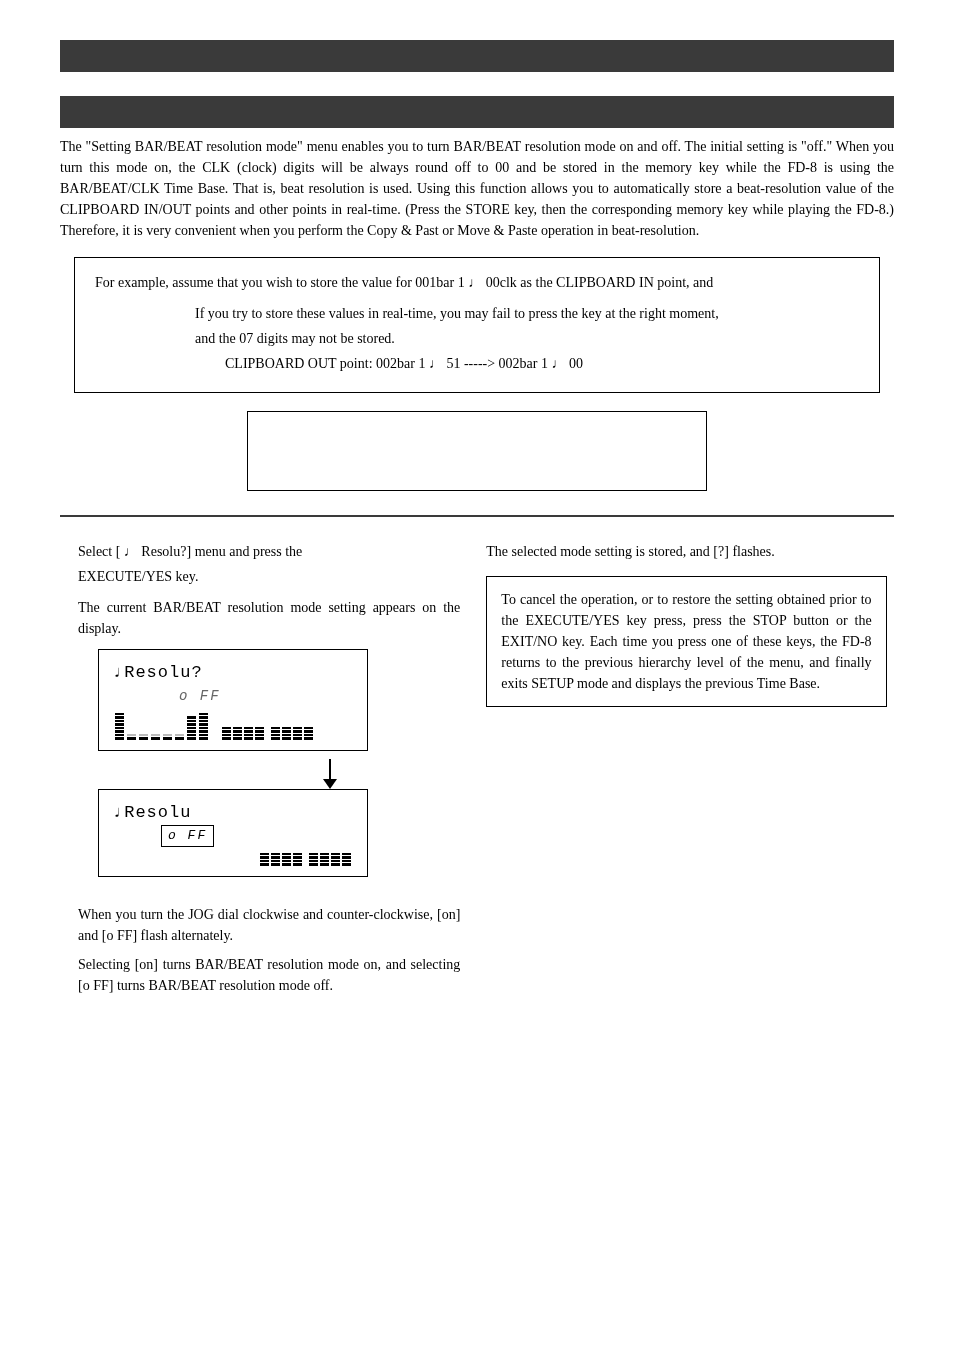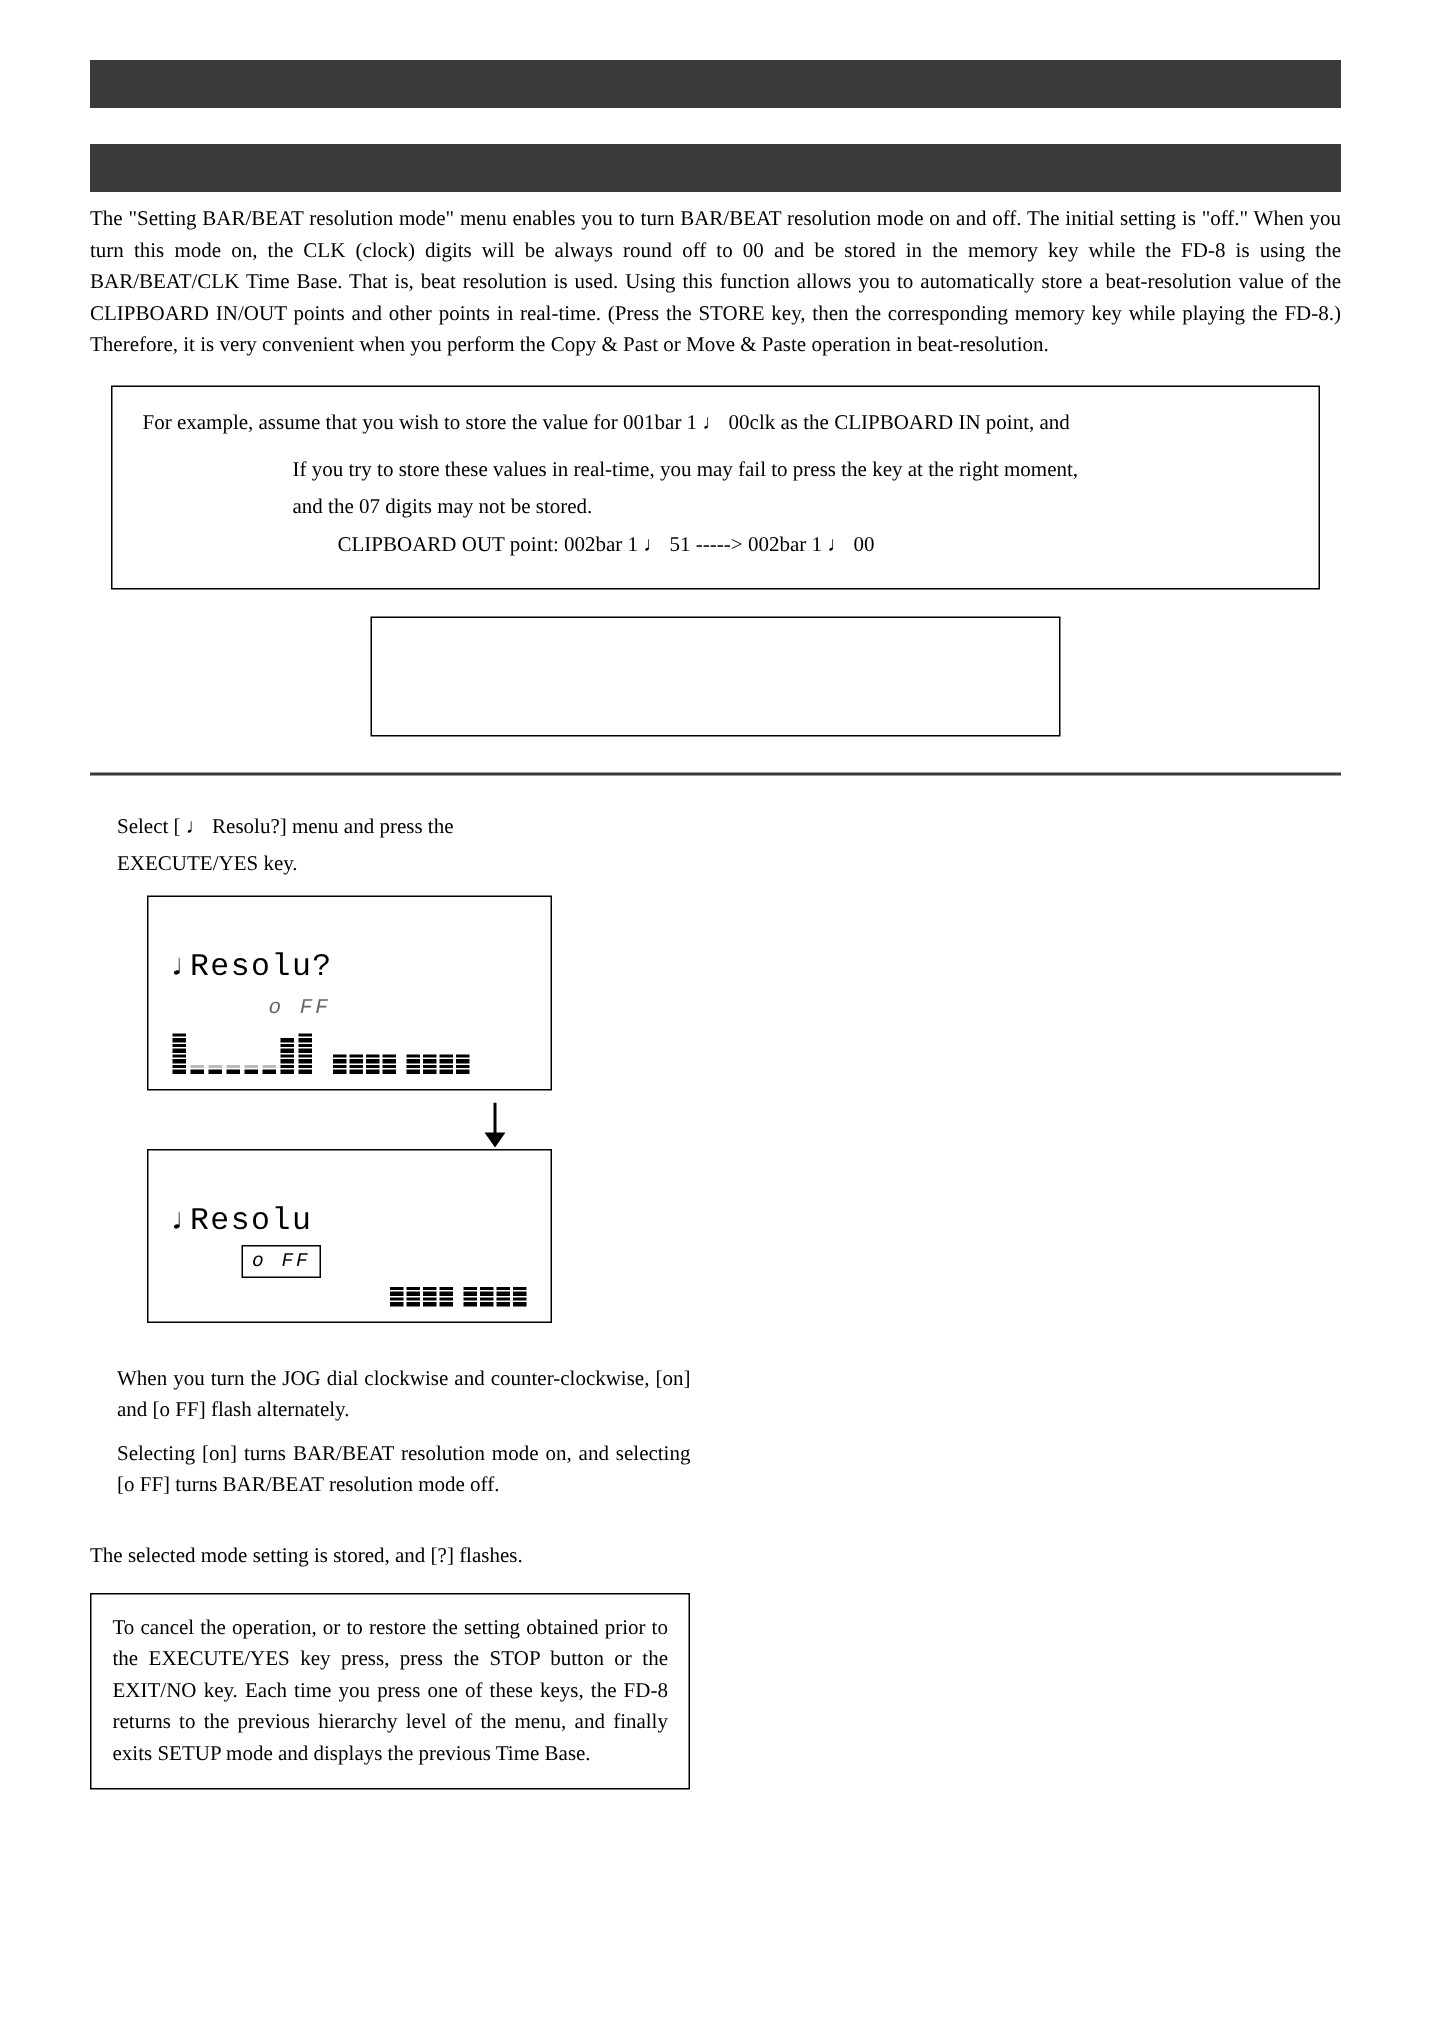--- a/index.html
+++ b/index.html
@@ -56,21 +56,20 @@
     .hr-thick {
       border: none;
       border-top: 2px solid #3a3a3a;
       margin: 24px 0 24px 0;
       height: 2px;
     }
     .two-col {
       display: flex;
       gap: 26px;
       margin-top: 0;
-      flex-direction: column;
     }
     .col-left { width: 48%; }
     .col-right { width: 48%; }
     .step-header {
       margin-bottom: 10px;
       padding-left: 18px;
     }
     .body-p {
       margin-bottom: 8px;
       text-align: justify;
@@ -82,24 +81,23 @@
     }
     .lcd-container {
       border: 1px solid #000;
       padding: 10px 10px;
       margin: 10px 0 10px 38px;
       width: 270px;
       background: #fff;
     }
     .lcd-line1 {
       font-family: 'Courier New', monospace;
-      font-size: 21px;
+      font-size: 17px;
       letter-spacing: 1px;
       padding-left: 4px;
-      margin-top: 22px;
     }
     .lcd-line2 {
       font-family: 'Courier New', monospace;
       font-size: 14px;
       letter-spacing: 2px;
       font-style: italic;
       color: #666;
       padding-left: 70px;
       margin-bottom: 6px;
     }
@@ -171,20 +169,21 @@
 <div class="bpm-box"></div>
 
 <hr class="hr-thick">
 
 <div class="two-col">
   <div class="col-left">
 
     <div class="step-header">Select [ ♩ Resolu?] menu and press the</div>
     <div class="step-header" style="margin-top:-6px;">EXECUTE/YES key.</div>
 
+    <p class="body-p">The current BAR/BEAT resolution mode setting appears on the display.</p>
 
     <div class="lcd-container">
       <div class="lcd-line1">♩Resolu?</div>
       <div class="lcd-line2">o  FF</div>
       <div class="meter-row">
         <div class="meter-group1">
           <div class="bar">
               <div class="seg"></div>
               <div class="seg"></div>
               <div class="seg"></div>

